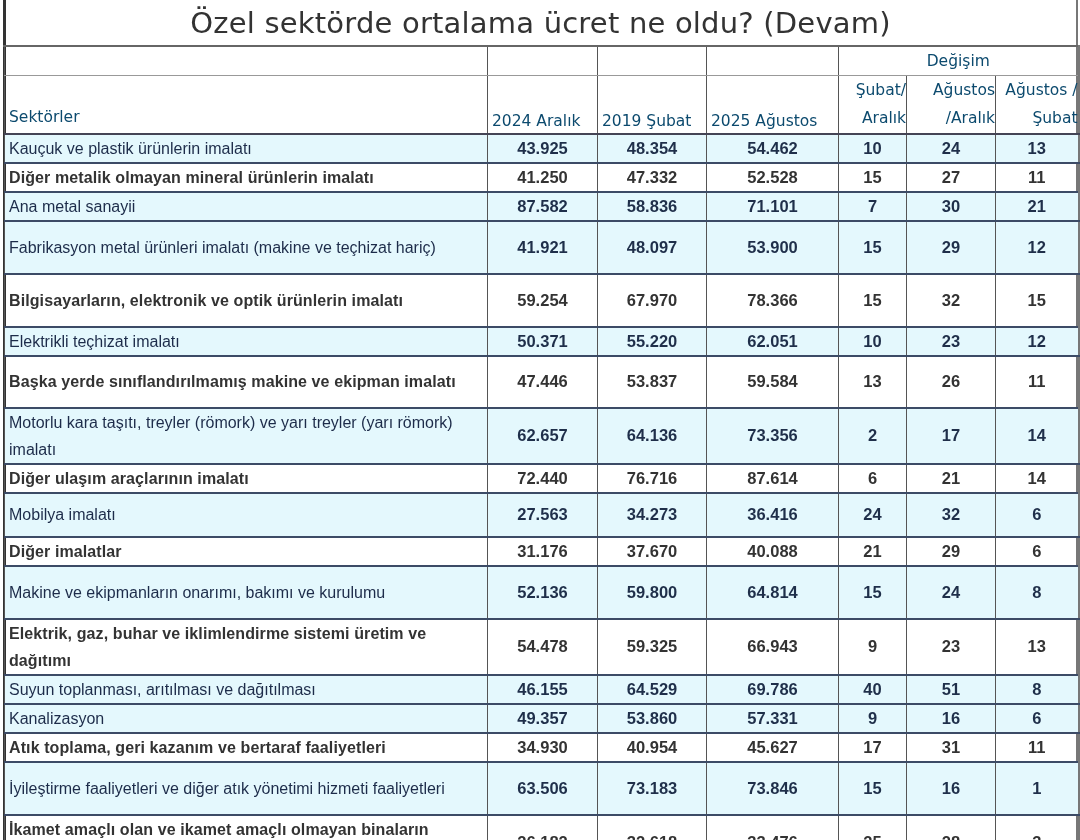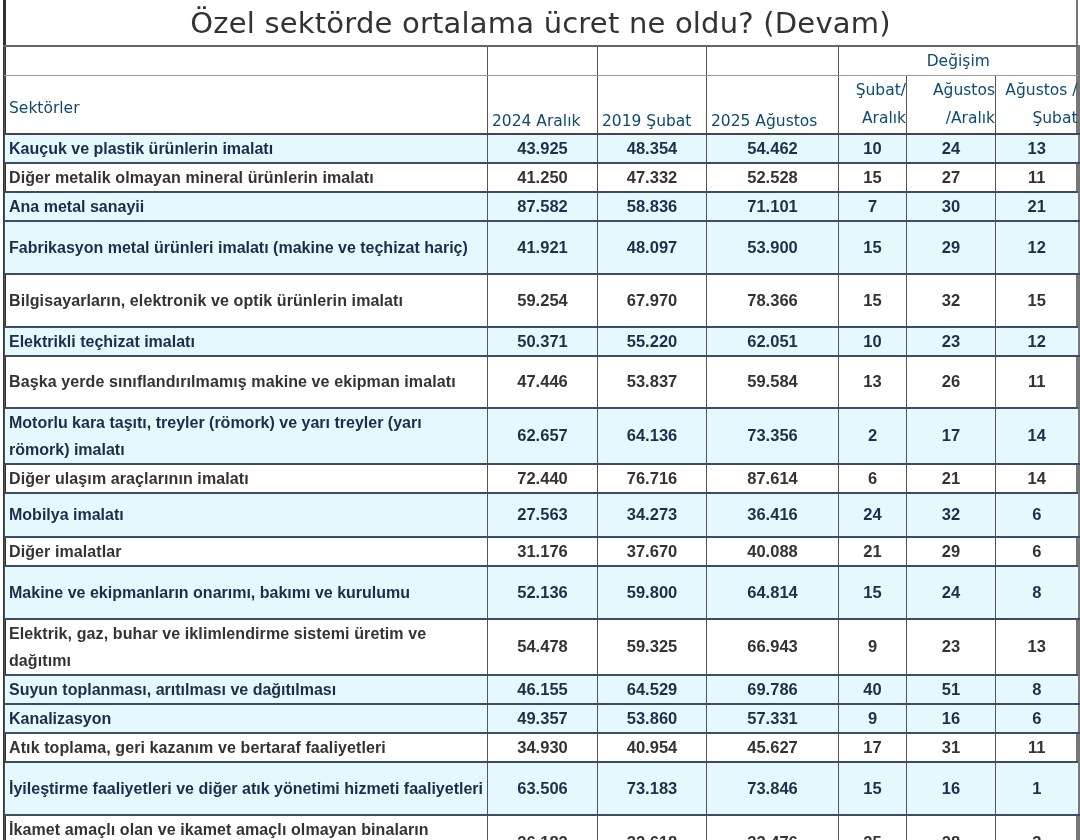--- a/index.html
+++ b/index.html
@@ -3,25 +3,25 @@
 <meta charset="utf-8">
 <style>
   html, body { margin:0; padding:0; background:#ffffff; }
   body { width:1080px; height:840px; overflow:hidden; position:relative; font-family:"Liberation Sans", sans-serif; color:#222; }
   .frame { position:absolute; left:3px; top:0; width:1075px; height:840px; border-left:3px solid #333; border-right:2px solid #777; box-sizing:border-box; }
   .title { position:absolute; left:3px; top:0; width:1075px; height:45px; border-bottom:2px solid #666; display:flex; align-items:center; justify-content:center; font-family:"DejaVu Sans", sans-serif; font-size:29px; color:#333; letter-spacing:0.2px; }
   table { position:absolute; left:4px; top:45px; border-collapse:collapse; table-layout:fixed; }
   td, th { border:1px solid #555; padding:0 4px; box-sizing:border-box; overflow:hidden; white-space:nowrap; }
   th { font-family:"DejaVu Sans", sans-serif; font-weight:normal; font-size:15.5px; color:#0c4a6e; vertical-align:bottom; }
   th.hdr-blank { border-top:2px solid #666; border-bottom:1px solid #999; }
-  th.sektor { text-align:left; padding-left:4px; padding-bottom:16px; border-bottom:2px solid #445; border-right:1px solid #555;}
+  th.sektor { text-align:left; padding-left:4px; padding-bottom:7px; border-bottom:2px solid #445; border-right:1px solid #555;}
   th.num { text-align:left; padding:0 0 3px 4px; border-bottom:2px solid #445; font-size:15.5px; }
   th.deg-title { text-align:center; vertical-align:middle; font-size:15.5px; }
   th.deg { text-align:right; line-height:28px; padding:0 0 1px 4px; border-bottom:2px solid #445; white-space:normal; }
-  td.name { text-align:left; font-size:16px; font-weight:bold; line-height:27px; white-space:normal; padding-left:4px; color:#2b2b2b; }
+  td.name { text-align:left; font-size:16px; font-weight:normal; line-height:27px; white-space:normal; padding-left:4px; color:#2b2b2b; }
   td.val { text-align:center; font-size:16.5px; font-weight:bold; color:#2b2b2b; }
   tr.hl td { background:#e4f8fd; color:#1f2f4a; }
   tr.hl td.name { color:#1d2c4a; }
   tr.hl td { border-top:2px solid #3c4b66; border-bottom:2px solid #3c4b66; }
   tr.plain td.name { font-weight:bold; color:#333; letter-spacing:0.1px; }
   tr.plain td.val { color:#333; }
   td.last, th.last { border-right:2px solid #777; }
 </style>
 </head>
 <body>

